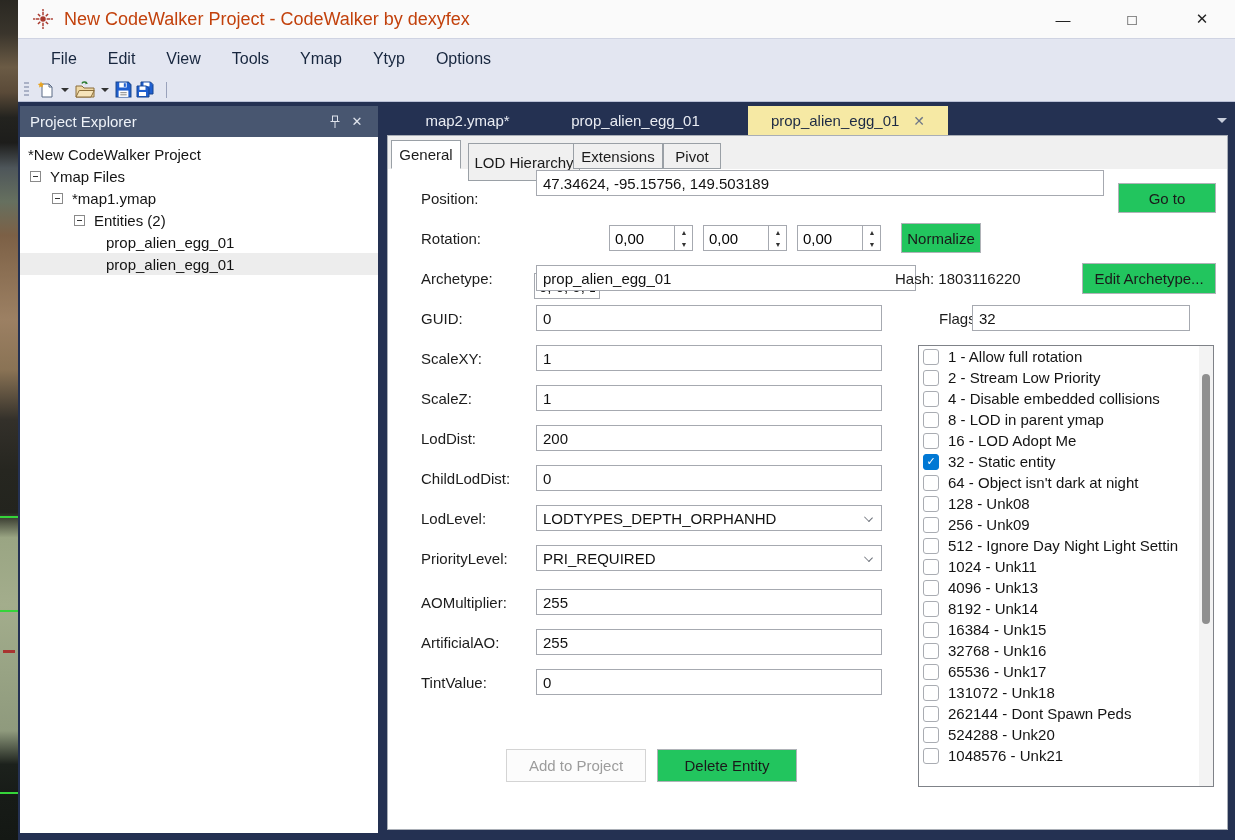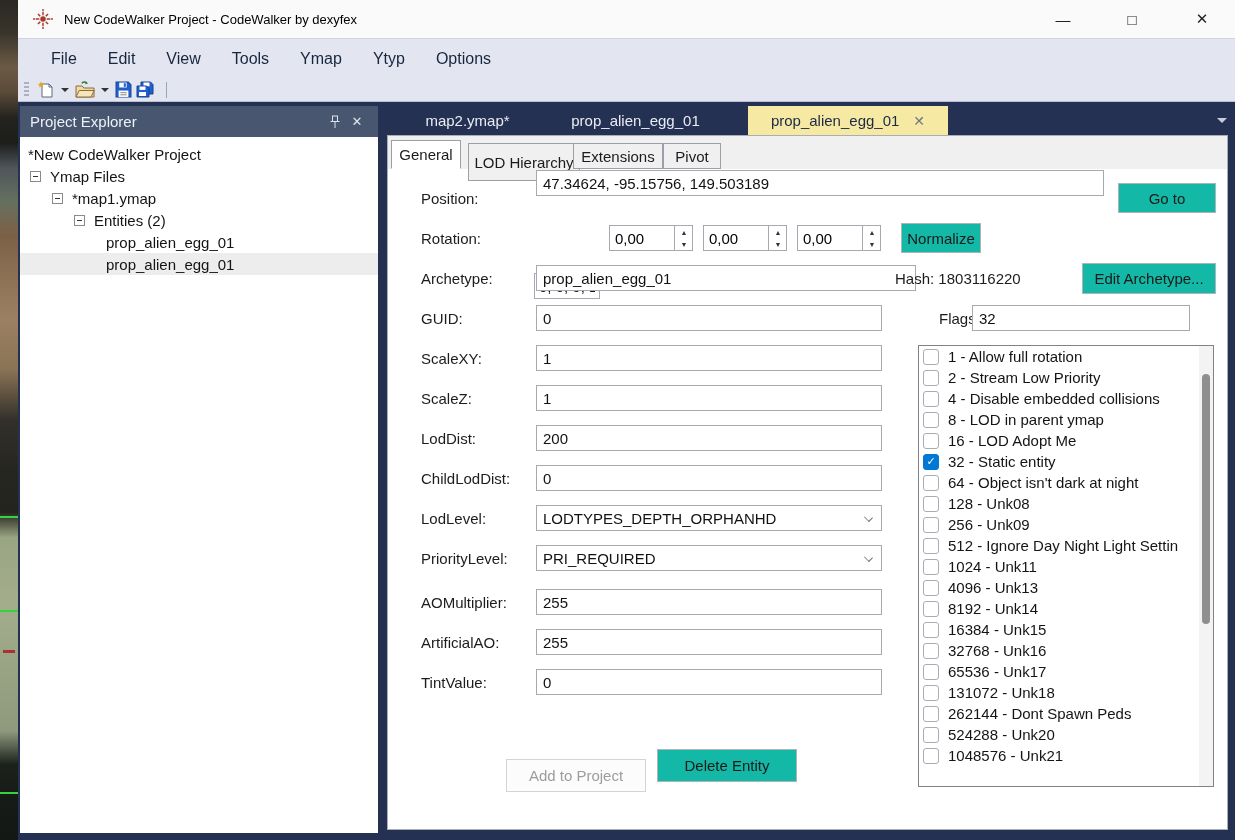--- a/index.html
+++ b/index.html
@@ -14,21 +14,21 @@
       #1d1d1b 17%, #4e565a 20%, #66705f 24%, #7c6046 28%, #8a6e52 32%,
       #9c8063 38%, #8a7355 44%, #33302a 50%, #262620 56%, #23241e 61%,
       #9aa583 64%, #a3ad8c 72%, #98a384 80%, #8f9a7d 87%, #1c211c 91%,
       #171b17 95%, #141814 100%); }
   .gline { left:0; width:18px; height:2px; background:#35d43a; }
   .rline { left:3px; width:12px; height:3px; background:#a83430; }
 
   
   .titlebar { left:18px; top:0; width:1217px; height:38px; background:#fafafa; display:flex; align-items:center; }
   .app-icon { margin-left:14px; width:22px; height:22px; }
-  .title-text { margin-left:10px; font-size:13px; color:#000000; }
+  .title-text { margin-left:10px; font-size:18px; color:#c2410c; }
   .win-btn { top:0; width:46px; height:38px; display:flex; align-items:center; justify-content:center; font-size:15px; color:#222; }
   .menubar { left:18px; top:38px; width:1217px; height:40px; background:#e3e6f1; display:flex; align-items:center; padding-left:30px; gap:25px; border-top:1px solid #cfd3e2; }
   .menu-item { font-size:16px; color:#17263e; padding:2px 3px; }
   .toolbar { left:18px; top:78px; width:1217px; height:24px; background:#e3e6f1; display:flex; align-items:center; padding-left:6px; gap:4px; border-bottom:1px solid #b9c0d6; }
   .grip { width:5px; height:16px; margin-right:4px;
     background:repeating-linear-gradient(180deg,#aab1c6 0 2px, transparent 2px 4px); }
   .tb-caret { width:0; height:0; border-left:4px solid transparent; border-right:4px solid transparent; border-top:4px solid #333; margin:0 2px; }
   .tb-sep { width:1px; height:16px; background:#9aa2bb; margin-left:6px; }
 
   
@@ -51,21 +51,21 @@
 
   
   .doc-panel { left:387px; top:135px; width:841px; height:695px; background:#fff; border:1px solid #a9aeb6; }
   .subtab-strip { position:absolute; left:0; top:0; width:100%; height:33px; background:#f0f0f0; }
   .subtab { position:absolute; font-size:15px; color:#1b1b1b; display:flex; align-items:center; justify-content:center; border:1px solid #9aa0a6; background:#f0f0f0; }
   .subtab.active { background:#fff; border-bottom:1px solid #fff; z-index:2; }
 
   
   .flabel { position:absolute; font-size:15px; color:#1c1c1c; }
   .tinput { position:absolute; border:1px solid #a6a9b0; background:#fff; font-size:15px; color:#111; padding:0 6px; height:26px; }
-  .btn { position:absolute; border:1px solid #b0b3b8; background:#14b8a6; font-size:15px; color:#1a1a1a; display:flex; align-items:center; justify-content:center; }
+  .btn { position:absolute; border:1px solid #b0b3b8; background:#22c55e; font-size:15px; color:#1a1a1a; display:flex; align-items:center; justify-content:center; }
   .btn.disabled { color:#9c9c9c; border-color:#d4d4d4; background:#fcfcfc; }
   .combo { position:absolute; border:1px solid #a6a9b0; background:#fff; height:26px; font-size:15px; color:#111; display:flex; align-items:center; padding:0 6px; }
   .combo .chev { position:absolute; right:9px; top:8px; width:7px; height:7px; border-right:1.6px solid #6a6f78; border-bottom:1.6px solid #6a6f78; transform:rotate(45deg) scaleY(.8); }
   .spin { position:absolute; width:84px; height:26px; border:1px solid #a6a9b0; background:#fff; }
   .spin input { position:absolute; left:0; top:0; width:64px; height:24px; border:0; font-size:15px; padding:0 5px; outline:none; }
   .spin-btns { position:absolute; right:0; top:0; width:18px; height:24px; border-left:1px solid #a6a9b0; }
   .spin-up,.spin-dn { position:absolute; left:0; width:18px; height:12px; font-size:7px; color:#333; display:flex; align-items:center; justify-content:center; }
   .spin-up { top:0; } .spin-dn { bottom:0; }
 
   
@@ -284,21 +284,21 @@
       <span class="chev"></span>
     </div>
     <div class="combo" style="left:148px; top:409px; width:346px;">
       <span>PRI_REQUIRED</span>
       <span class="chev"></span>
     </div>
     <input class="tinput" style="left: 148px; top: 453px; width: 346px;" value="255">
     <input class="tinput" style="left: 148px; top: 493px; width: 346px;" value="255">
     <input class="tinput" style="left: 148px; top: 533px; width: 346px;" value="0">
 
-    <div class="btn disabled" style="left:118px; top:613px; width:140px; height:33px;margin-top:10px;">Add to Project</div>
+    <div class="btn disabled" style="left:118px; top:613px; width:140px; height:33px;">Add to Project</div>
     <div class="btn" style="left:269px; top:613px; width:140px; height:33px;">Delete Entity</div>
 
     <div class="flaglist">
       <div class="flag-row">
           <span class="flag-box"></span>
           <span class="flag-label">1 - Allow full rotation</span>
         </div>
       <div class="flag-row">
           <span class="flag-box"></span>
           <span class="flag-label">2 - Stream Low Priority</span>

